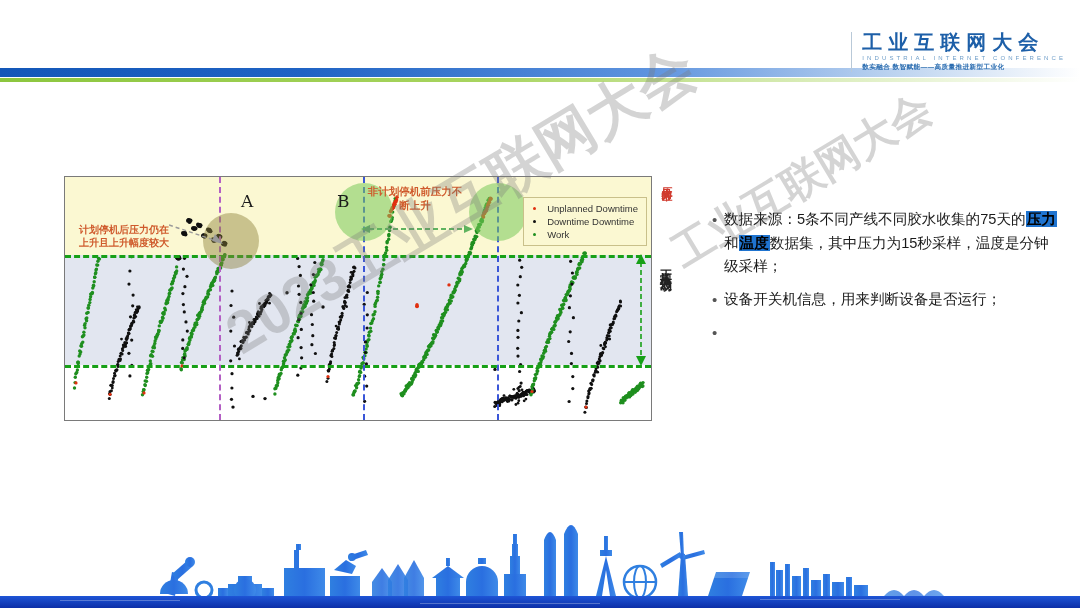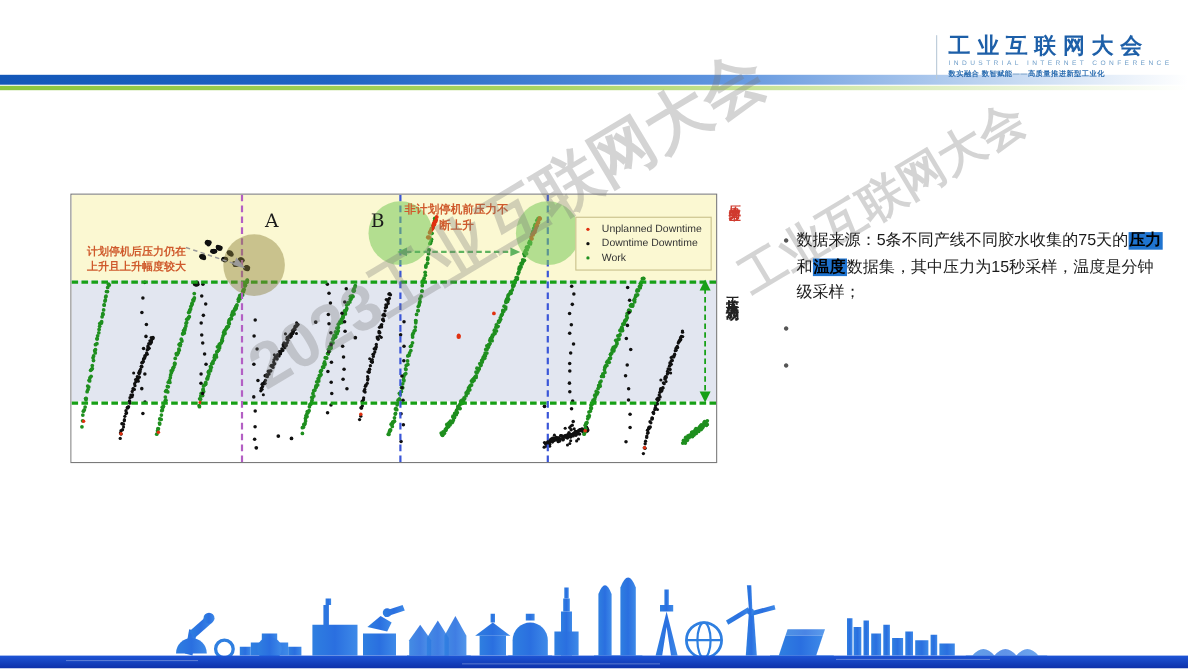--- a/index.html
+++ b/index.html
@@ -1650,20 +1650,21 @@
   <div class="wm" id="wm1">2023工业互联网大会</div>
   <div class="wm" id="wm2">工业互联网大会</div>
 
   <div id="bullets">
       <div class="bullet">
         <div class="bullet-dot">•</div>
         <div class="bullet-text"><span>数据来源：5条不同产线不同胶水收集的75天的</span><span class="hl">压力</span><span>和</span><span class="hl">温度</span><span>数据集，其中压力为15秒采样，温度是分钟级采样；</span></div>
       </div>
       <div class="bullet">
         <div class="bullet-dot">•</div>
+        <div class="bullet-text"><span>设备开关机信息，用来判断设备是否运行；</span></div>
       </div>
       <div class="bullet">
         <div class="bullet-dot">•</div>
       </div>
     </div>
 
   <div id="footer">
     <svg width="1080" height="96" viewBox="0 0 1080 96">
       <defs>
         <linearGradient id="sea" x1="0" y1="0" x2="0" y2="1">

